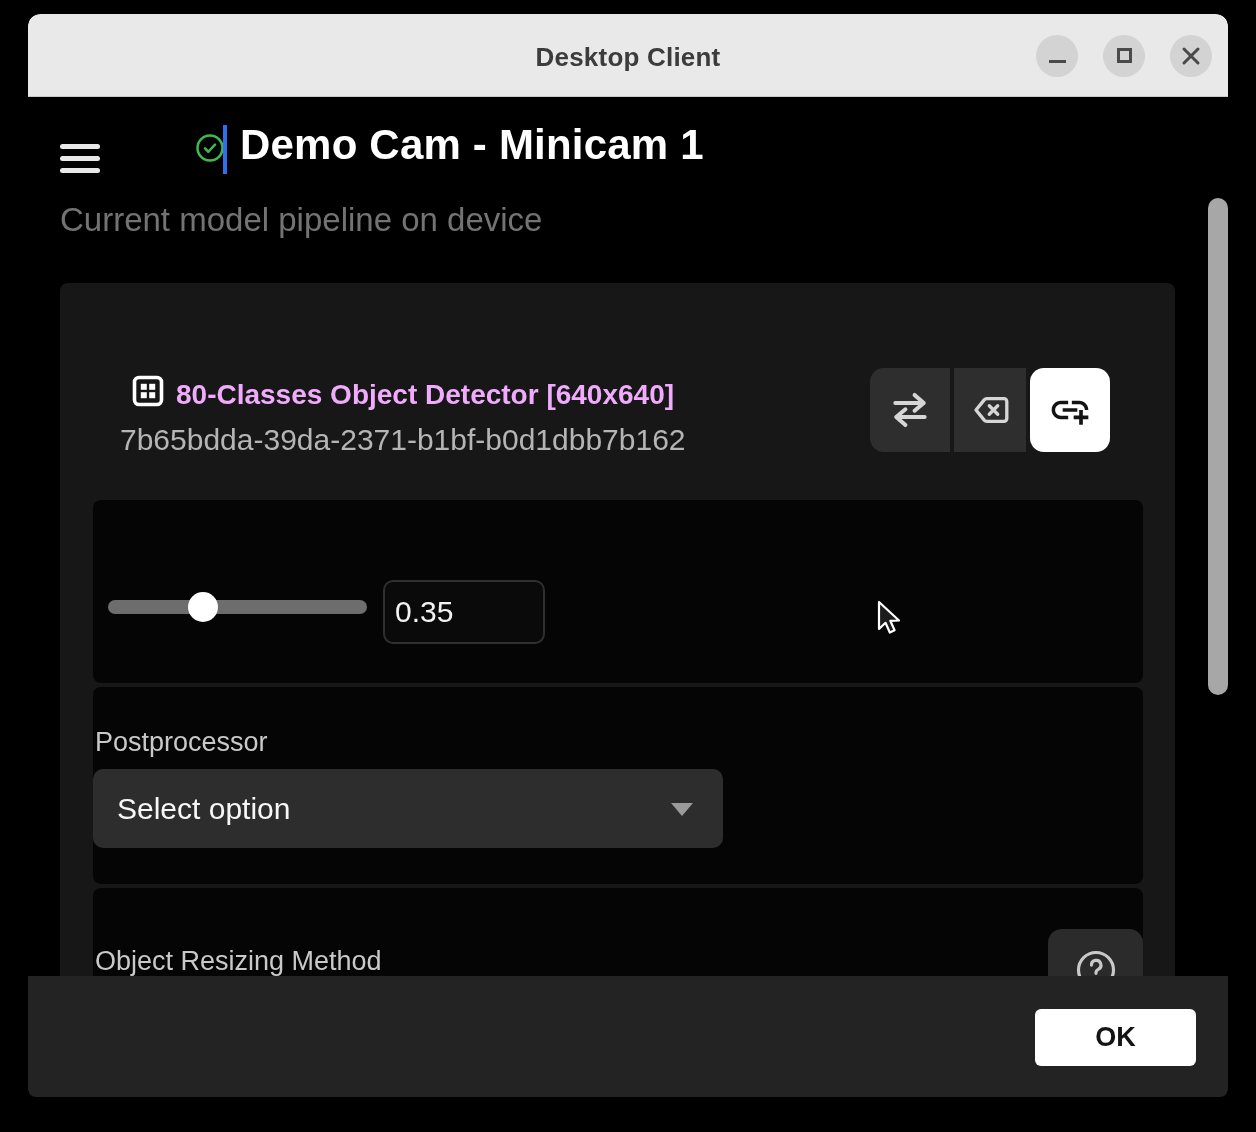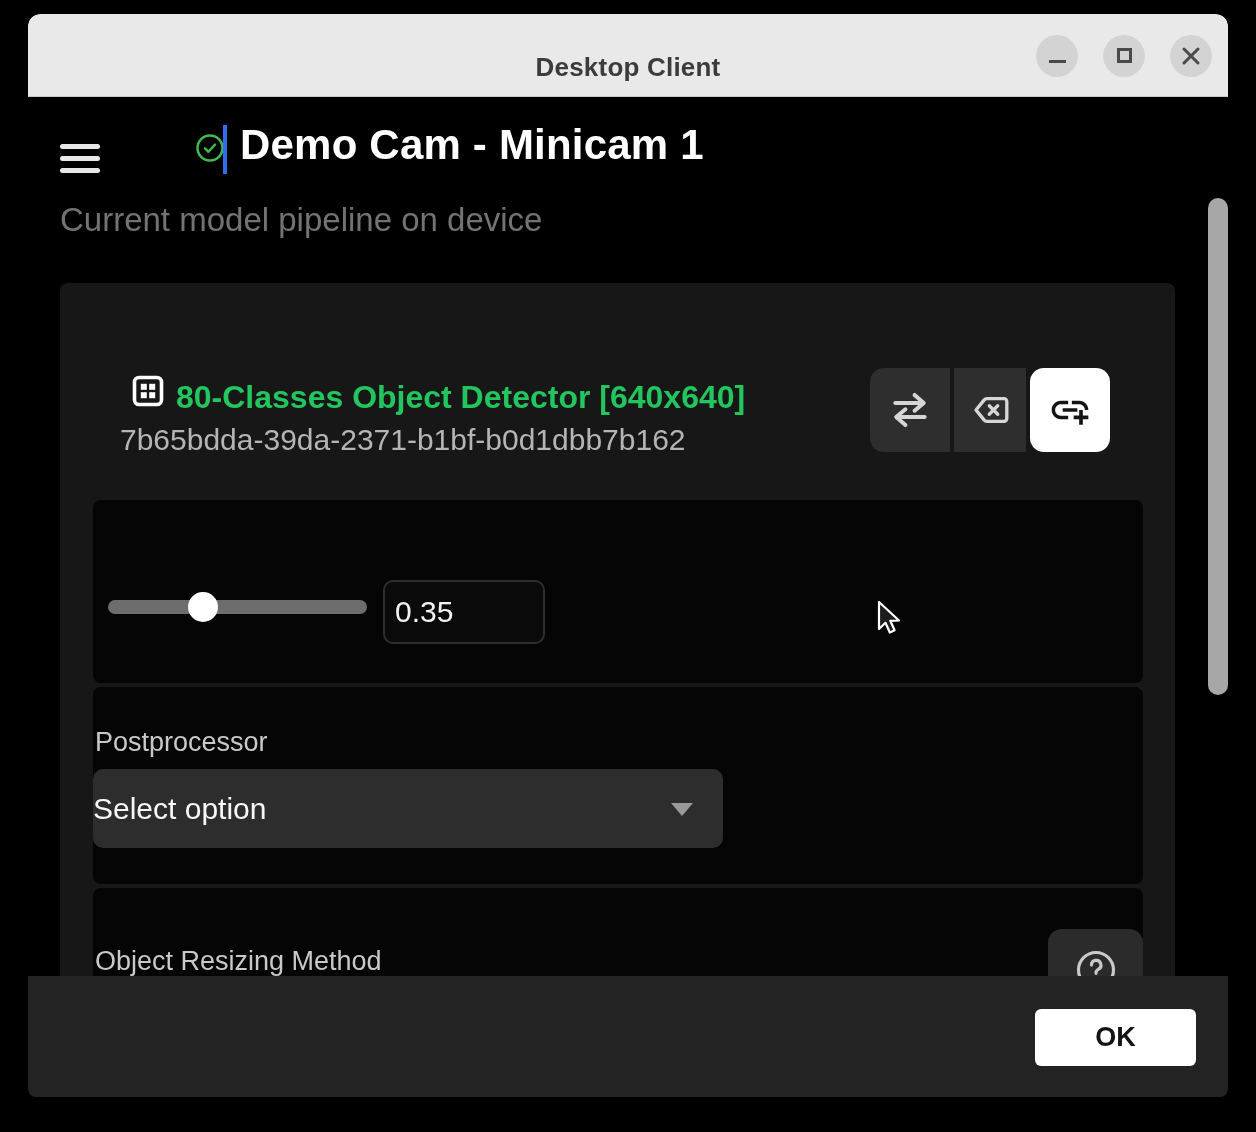--- a/index.html
+++ b/index.html
@@ -6,21 +6,21 @@
   html,body { width:1256px; height:1132px; background:#000; overflow:hidden;
     font-family:"Liberation Sans", sans-serif; }
   .stage { position:relative; width:1256px; height:1132px; background:#000; }
 
   
   .window { position:absolute; left:28px; top:14px; width:1200px; height:1084px;
     border-radius:12px 12px 8px 8px; background:#000; overflow:hidden; }
 
   .titlebar { position:relative; height:83px; background:#e9e9e9;
     border-bottom:1px solid #c9c9c9; border-radius:12px 12px 0 0; }
-  .titlebar-title { position:absolute; left:0; right:0; top:12px; height:83px;
+  .titlebar-title { position:absolute; left:0; right:0; top:2px; height:83px;
     display:flex; align-items:center; justify-content:center;
     font-size:26px; font-weight:bold; color:#3c3c3c; letter-spacing:.2px; }
   .win-controls { position:absolute; right:16px; top:0; height:83px;
     display:flex; align-items:center; gap:25px; }
   .win-btn { width:42px; height:42px; border-radius:50%; background:#d3d3d3;
     display:flex; align-items:center; justify-content:center; cursor:default; }
   .glyph-min { width:17px; height:0; border-top:3px solid #4a4a4a; margin-top:12px; }
   .glyph-max { width:15px; height:15px; border:3px solid #4a4a4a; }
 
   
@@ -35,22 +35,22 @@
   .text-caret { position:absolute; left:195px; top:28px; width:4px; height:49px; background:#2f6feb; }
   .page-title { position:absolute; left:212px; top:24px; font-size:42px; font-weight:bold;
     color:#fff; letter-spacing:.2px; white-space:nowrap; }
   .page-subtitle { position:absolute; left:32px; top:104px; font-size:33px; color:#737373;
     white-space:nowrap; }
 
   
   .card { position:absolute; left:32px; top:186px; width:1115px; height:840px;
     background:#171717; border-radius:8px; }
   .model-icon { position:absolute; left:70px; top:90px; }
-  .model-name { position:absolute; left:116px; top:96px; font-size:32px; font-weight:bold;
-    color:#22c55e; white-space:nowrap; }
+  .model-name { position:absolute; left:116px; top:96px; font-size:28px; font-weight:bold;
+    color:#f0abfc; white-space:nowrap; }
   .model-uuid { position:absolute; left:60px; top:140px; font-size:30px; color:#b5b5b5;
     white-space:nowrap; }
 
   .btn-group { position:absolute; top:85px; right:65px; display:flex; gap:4px; }
   .seg-btn { width:80px; height:84px; background:#2e2e2e; display:flex;
     align-items:center; justify-content:center; cursor:pointer; }
   .seg-btn.first { border-radius:14px 0 0 14px; }
   .seg-btn.mid { width:72px; }
   .seg-btn.active { background:#fff; border-radius:14px; }
 
@@ -67,21 +67,21 @@
   .slider-thumb { position:absolute; left:80px; top:-8px; width:30px; height:30px;
     border-radius:50%; background:#fff; cursor:grab; }
   .value-box { position:absolute; left:290px; top:80px; width:162px; height:64px;
     background:#0a0a0a; border:2px solid #2f2f2f; border-radius:10px;
     font-size:30px; color:#f2f2f2; line-height:60px; padding-left:10px; cursor:text; }
 
   
   .select-box { position:absolute; left:0; top:82px; width:630px; height:79px;
     background:#2d2d2d; border-radius:10px; cursor:pointer;
     display:flex; align-items:center; }
-  .select-text { font-size:30px; color:#f7f7f7; }
+  .select-text { font-size:30px; color:#f7f7f7; margin-left:24px; }
   .select-arrow { position:absolute; right:30px; top:34px; width:0; height:0;
     border-left:11px solid transparent; border-right:11px solid transparent;
     border-top:13px solid #9a9a9a; }
 
   .help-btn { position:absolute; right:0; top:41px; width:95px; height:95px;
     background:#2b2b2b; border-radius:14px; display:flex; align-items:flex-start;
     justify-content:center; padding-top:20px; cursor:pointer; }
 
   
   .footer-bar { position:absolute; left:0; top:879px; width:1200px; height:139px;

